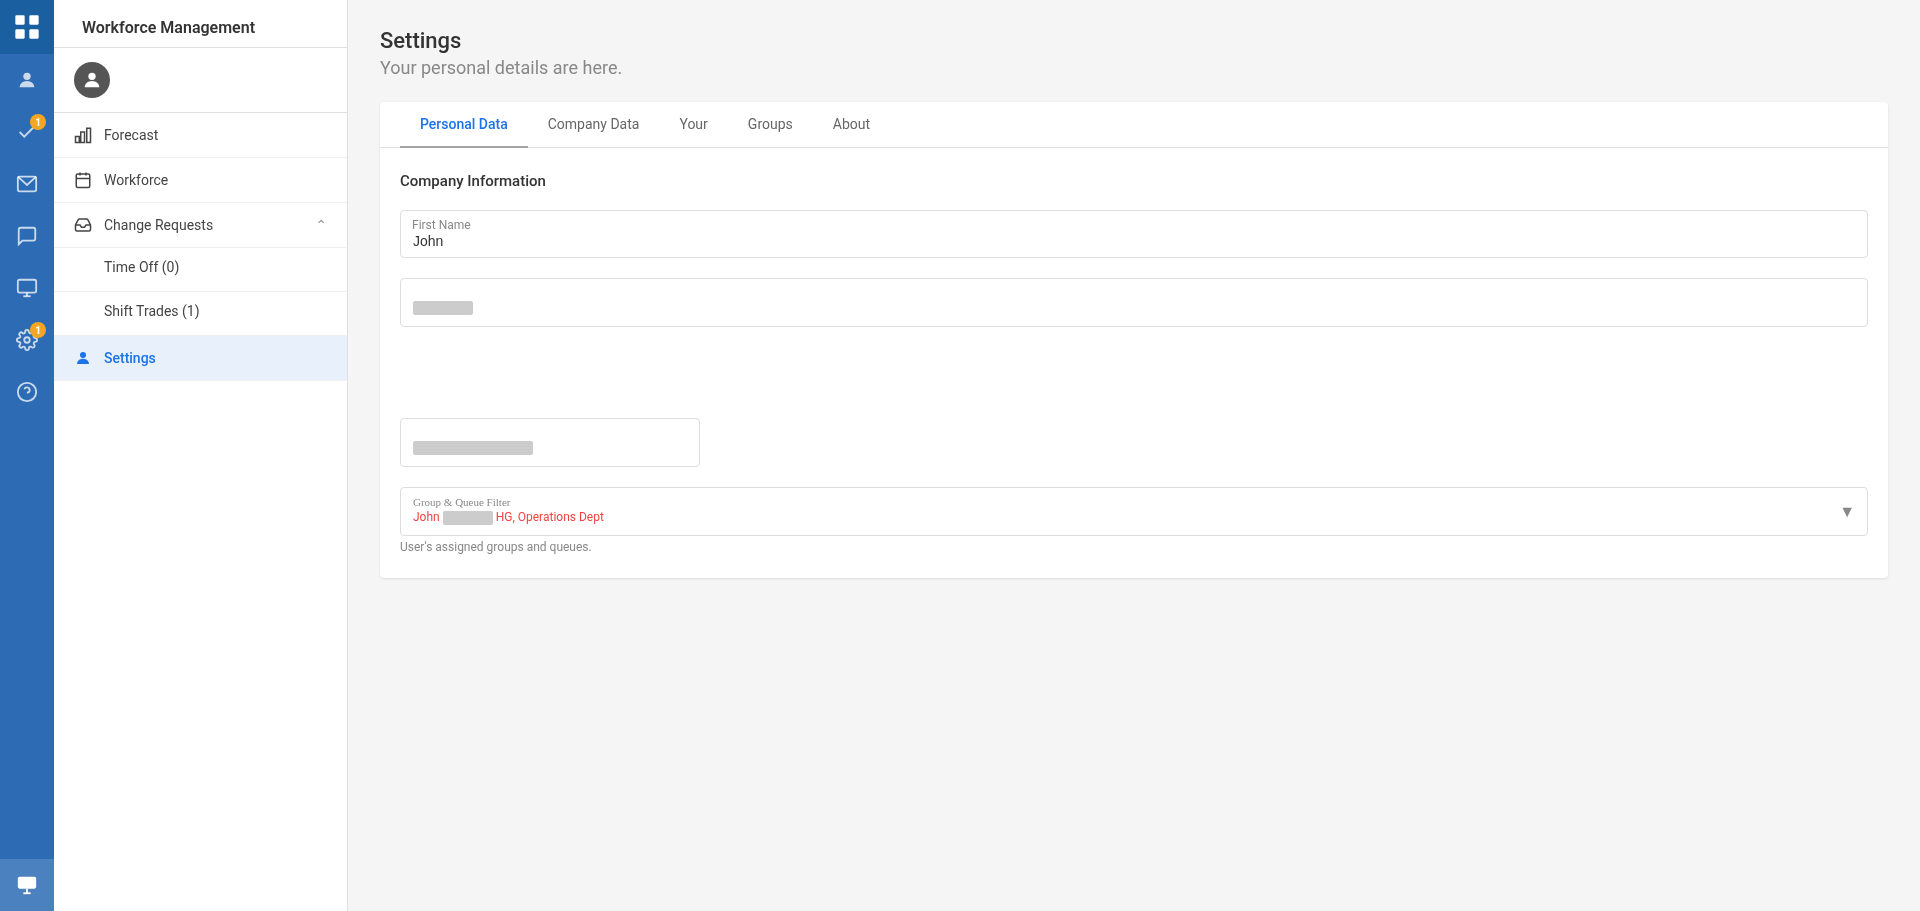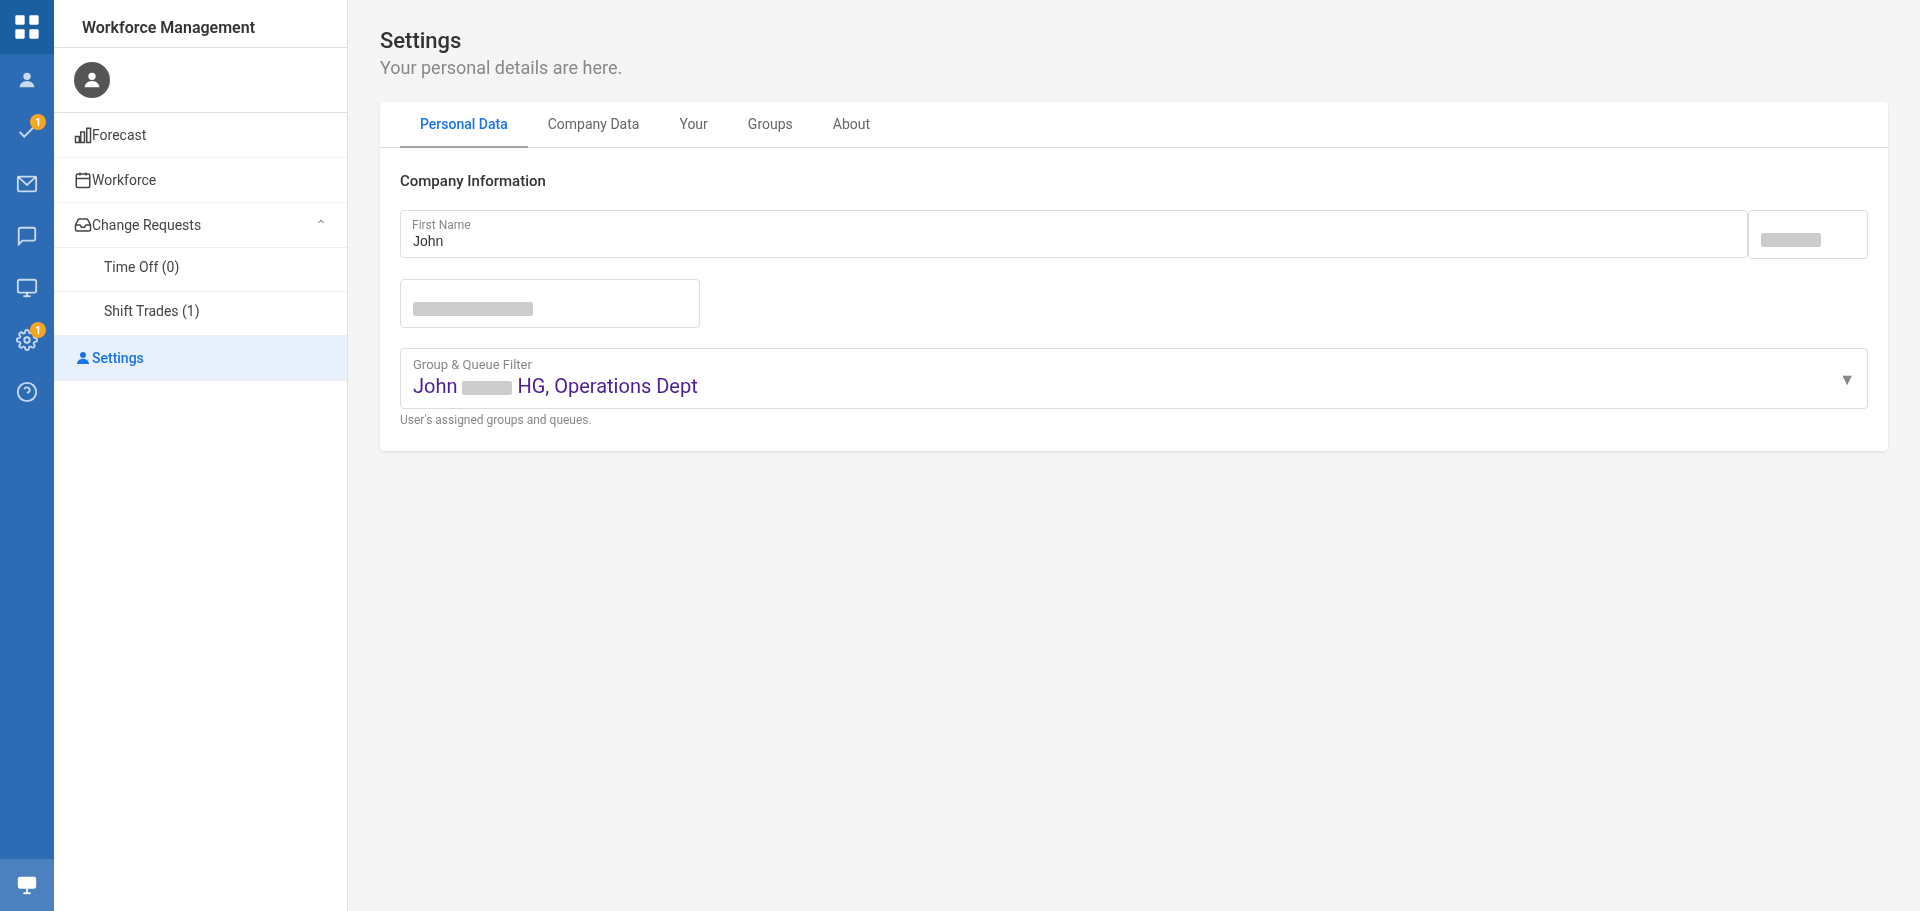--- a/index.html
+++ b/index.html
@@ -93,20 +93,21 @@
 
     .sidebar-nav { flex: 1; overflow-y: auto; }
     .nav-item {
       display: flex;
       align-items: center;
       padding: 13px 20px;
       cursor: pointer;
       color: #444;
       font-size: 14px;
       border-bottom: 1px solid #f0f0f0;
+      gap: 12px;
     }
     .nav-item.active { background: #e8f0fb; color: #1a73e8; font-weight: 500; }
     .nav-item svg { width: 18px; height: 18px; flex-shrink: 0; }
     .nav-item-label { flex: 1; }
     .nav-item-chevron { color: #999; }
 
     .nav-sub-item {
       display: flex;
       align-items: center;
       padding: 11px 20px 16px 50px;
@@ -174,21 +175,23 @@
       padding: 24px 20px;
     }
     .section-title {
       font-size: 15px;
       font-weight: 500;
       color: #333;
       margin-bottom: 20px;
     }
     .form-row {
       display: flex;
+      gap: 20px;
       margin-bottom: 20px;
+      flex-direction: column;
     }
     .form-field {
       flex: 1;
       position: relative;
     }
     .form-field.small { flex: 0 0 120px; }
     .field-label {
       font-size: 12px;
       color: #888;
       position: absolute;
@@ -225,28 +228,29 @@
 
     
     .form-field-full {
       margin-bottom: 4px;
       position: relative;
       border: 1px solid #ddd;
       border-radius: 4px;
       background: white;
     }
     .filter-label {
-      font-size: 13px;
+      font-size: 11px;
       color: #888;
       padding: 8px 12px 0 12px;
+      font-family: Liberation Serif, serif;
     }
     .filter-value {
       padding: 2px 40px 10px 12px;
-      font-size: 20px;
-      color: #4c1d95;
+      font-size: 12px;
+      color: #ef4444;
     }
     .filter-dropdown-icon {
       position: absolute;
       right: 12px;
       top: 50%;
       transform: translateY(-50%);
       color: #888;
     }
     .field-hint {
       font-size: 12px;

